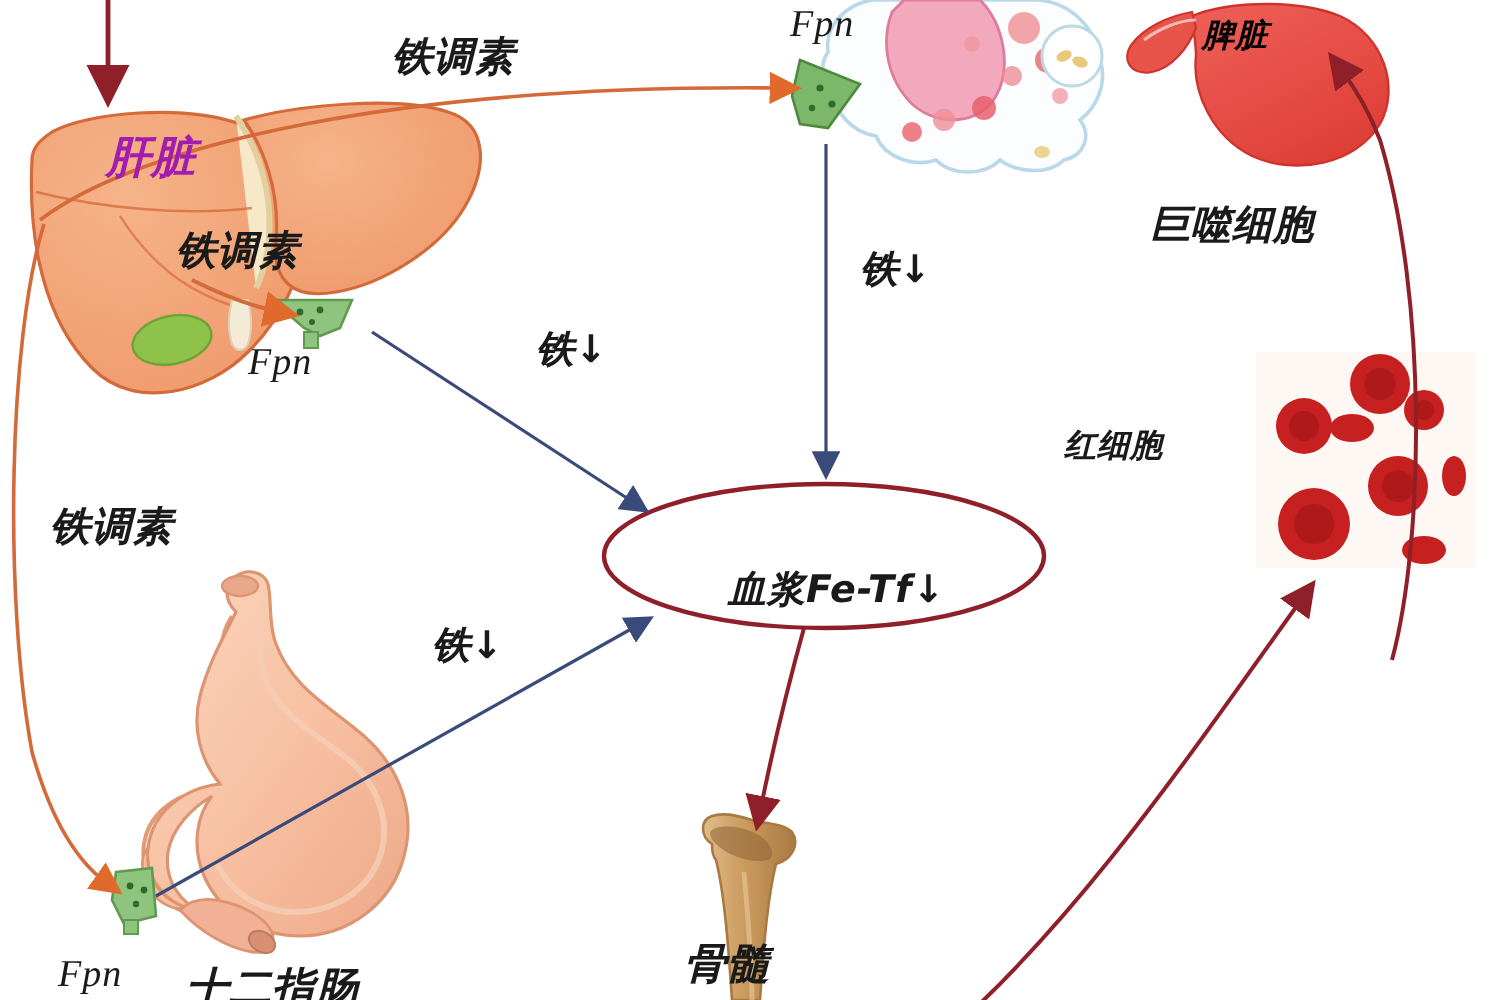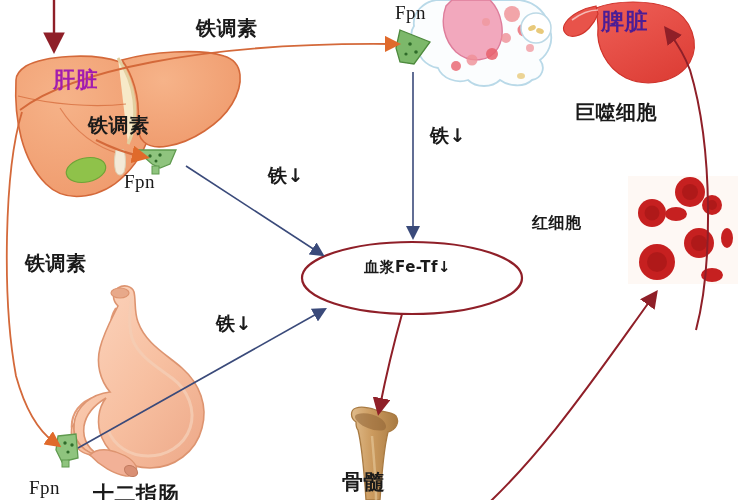--- a/index.html
+++ b/index.html
@@ -7,20 +7,21 @@
     padding: 0;
     background: #ffffff;
   }
   #canvas {
     position: relative;
     width: 750px;
     height: 500px;
     background: #ffffff;
     overflow: hidden;
     font-family: "Liberation Serif", "DejaVu Serif", serif;
+    font-style: italic;
   }
   #svg-layer {
     position: absolute;
     left: 0; top: 0;
     width: 750px;
     height: 500px;
   }
   .lbl {
     position: absolute;
     white-space: nowrap;
@@ -228,26 +229,26 @@
 
     <path d="M696,330 C712,270 714,150 690,70 C684,54 676,42 670,34" fill="none" stroke="#8f1f28" stroke-width="2" marker-end="url(#ah-red)"></path>
   </svg>
 
   <div id="label-layer">
       <div class="lbl lbl-cn" style="left: 196px; top: 18px; font-size: 20px; color: rgb(26, 26, 26);">铁调素</div>
       <div class="lbl lbl-cn" style="left: 53px; top: 69px; font-size: 22px; color: #a21caf;">肝脏</div>
       <div class="lbl lbl-cn" style="left: 88px; top: 115px; font-size: 20px; color: rgb(26, 26, 26);">铁调素</div>
       <div class="lbl lbl-latin" style="left: 124px; top: 172px; font-size: 19px; color: rgb(26, 26, 26);">Fpn</div>
       <div class="lbl lbl-latin" style="left: 395px; top: 3px; font-size: 19px; color: rgb(26, 26, 26);">Fpn</div>
-      <div class="lbl lbl-cn lbl-white" style="left: 601px; top: 10px; font-size: 23px; color: #4c1d95; text-align: right;">脾脏</div>
+      <div class="lbl lbl-cn lbl-white" style="left: 601px; top: 10px; font-size: 16px; color: #000000; text-align: right;">脾脏</div>
       <div class="lbl lbl-cn" style="left: 575px; top: 102px; font-size: 20px; color: rgb(26, 26, 26);">巨噬细胞</div>
       <div class="lbl lbl-cn" style="left: 430px; top: 126px; font-size: 19px; color: rgb(26, 26, 26);">铁↓</div>
       <div class="lbl lbl-cn" style="left: 268px; top: 166px; font-size: 19px; color: rgb(26, 26, 26);">铁↓</div>
       <div class="lbl lbl-cn" style="left: 532px; top: 215px; font-size: 16px; color: rgb(26, 26, 26);">红细胞</div>
-      <div class="lbl lbl-cn" style="left: 364px; top: 260px; font-size: 15px; color: rgb(26, 26, 26);">血浆Fe-Tf↓</div>
+      <div class="lbl lbl-cn" style="left: 364px; top: 286px; font-size: 19px; color: rgb(26, 26, 26);">血浆Fe-Tf↓</div>
       <div class="lbl lbl-cn" style="left: 25px; top: 253px; font-size: 20px; color: rgb(26, 26, 26);">铁调素</div>
       <div class="lbl lbl-cn" style="left: 216px; top: 314px; font-size: 19px; color: rgb(26, 26, 26);">铁↓</div>
       <div class="lbl lbl-latin" style="left: 29px; top: 478px; font-size: 19px; color: rgb(26, 26, 26);">Fpn</div>
       <div class="lbl lbl-cn" style="left: 93px; top: 484px; font-size: 21px; color: rgb(26, 26, 26);">十二指肠</div>
       <div class="lbl lbl-cn" style="left: 304px; top: 472px; font-size: 21px; color: rgb(26, 26, 26); margin-left: 38px;">骨髓</div>
     </div>
 
 </div>
 
 </body></html>

